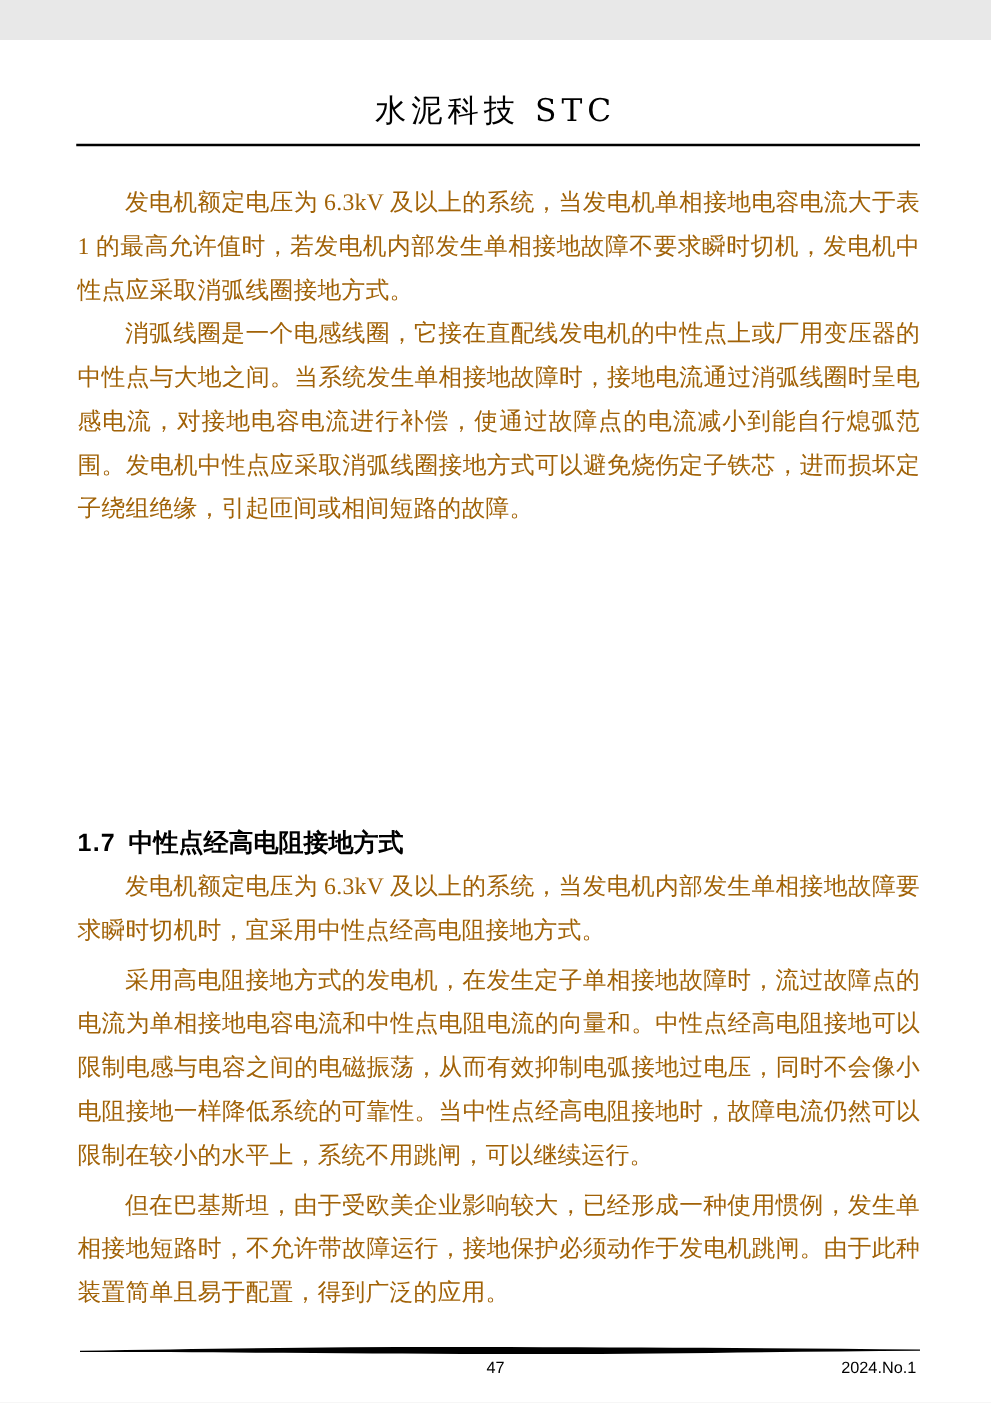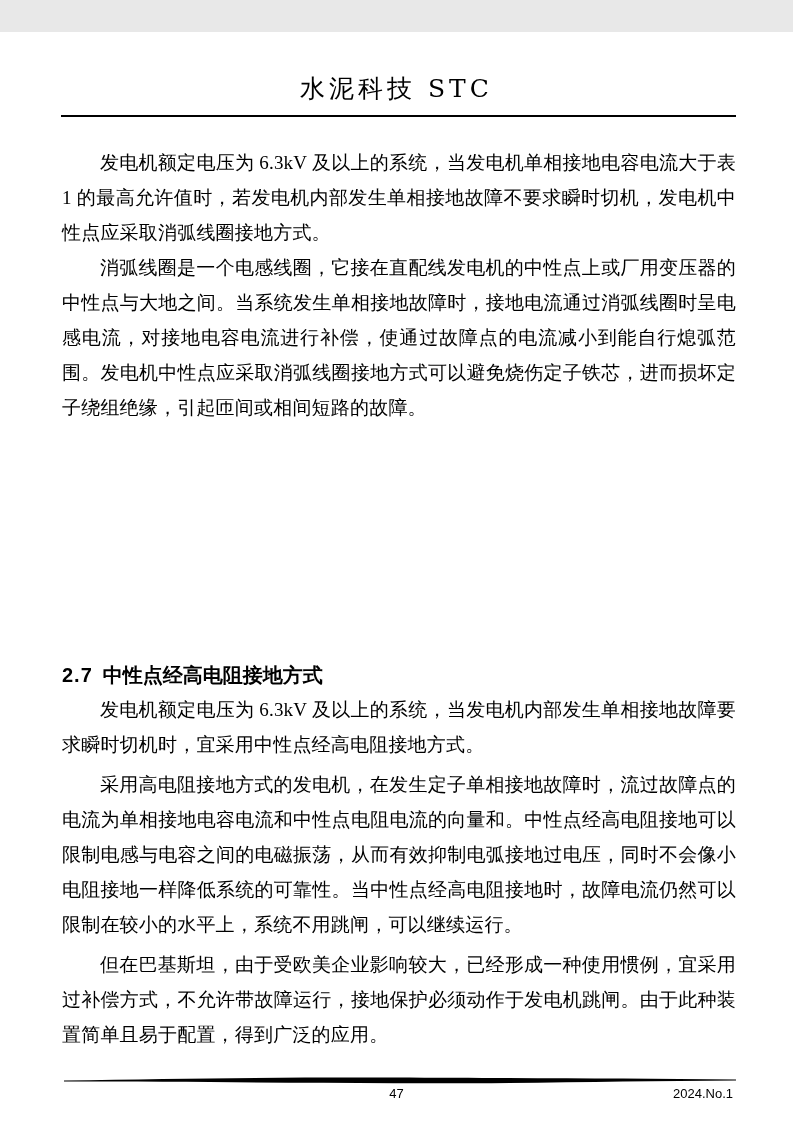--- a/index.html
+++ b/index.html
@@ -45,21 +45,21 @@
   #heading-2-2 { top: 88px; }
   #heading-2-3 { top: 630px; }
   .para {
     position: absolute;
     left: 62px;
     width: 674px;
     font-size: 19px;
     line-height: 35px;
     text-align: justify;
     text-indent: 2em;
-    color: #000000;
+    color: #a16207;
     letter-spacing: 0.2px;
   }
   #para-2-2-1 { top: 113px; }
   #para-2-2-2 { top: 218px; }
   #para-2-2-3 { top: 403px; }
   #para-2-3-1 { top: 660px; }
   #para-2-3-2 { top: 735px; }
   #para-2-3-3 { top: 915px; }
   .footer-line {
     position: absolute;
@@ -91,27 +91,27 @@
   <div class="journal-title">水泥科技 STC</div>
 
   <div class="header-rule"></div>
 
 
   <p class="para" id="para-2-2-1">发电机额定电压为 6.3kV 及以上的系统，当发电机单相接地电容电流大于表 1 的最高允许值时，若发电机内部发生单相接地故障不要求瞬时切机，发电机中性点应采取消弧线圈接地方式。</p>
 
   <p class="para" id="para-2-2-2">消弧线圈是一个电感线圈，它接在直配线发电机的中性点上或厂用变压器的中性点与大地之间。当系统发生单相接地故障时，接地电流通过消弧线圈时呈电感电流，对接地电容电流进行补偿，使通过故障点的电流减小到能自行熄弧范围。发电机中性点应采取消弧线圈接地方式可以避免烧伤定子铁芯，进而损坏定子绕组绝缘，引起匝间或相间短路的故障。</p>
 
 
-  <h2 class="section-heading" id="heading-2-3"><span class="sec-num">2.7</span><span>中性点经高电阻接地方式</span></h2>
+  <h2 class="section-heading" id="heading-2-3"><span class="sec-num">1.7</span><span>中性点经高电阻接地方式</span></h2>
 
   <p class="para" id="para-2-3-1">发电机额定电压为 6.3kV 及以上的系统，当发电机内部发生单相接地故障要求瞬时切机时，宜采用中性点经高电阻接地方式。</p>
 
   <p class="para" id="para-2-3-2">采用高电阻接地方式的发电机，在发生定子单相接地故障时，流过故障点的电流为单相接地电容电流和中性点电阻电流的向量和。中性点经高电阻接地可以限制电感与电容之间的电磁振荡，从而有效抑制电弧接地过电压，同时不会像小电阻接地一样降低系统的可靠性。当中性点经高电阻接地时，故障电流仍然可以限制在较小的水平上，系统不用跳闸，可以继续运行。</p>
 
-  <p class="para" id="para-2-3-3">但在巴基斯坦，由于受欧美企业影响较大，已经形成一种使用惯例，宜采用过补偿方式，不允许带故障运行，接地保护必须动作于发电机跳闸。由于此种装置简单且易于配置，得到广泛的应用。</p>
+  <p class="para" id="para-2-3-3">但在巴基斯坦，由于受欧美企业影响较大，已经形成一种使用惯例，发生单相接地短路时，不允许带故障运行，接地保护必须动作于发电机跳闸。由于此种装置简单且易于配置，得到广泛的应用。</p>
 
   <div class="footer-line">
     <svg width="672" height="9" viewBox="0 0 672 9" xmlns="http://www.w3.org/2000/svg" aria-hidden="true">
       <path d="M0,4.6 C120,2.6 220,1.2 330,1.6 C460,2.2 560,2.4 672,3.6
                L672,4.6 C560,5.2 460,7.8 330,7.2 C220,6.8 120,5.8 0,5.6 Z" fill="#000"></path>
     </svg>
   </div>
 
   <div class="footer-page-number">47</div>
 

